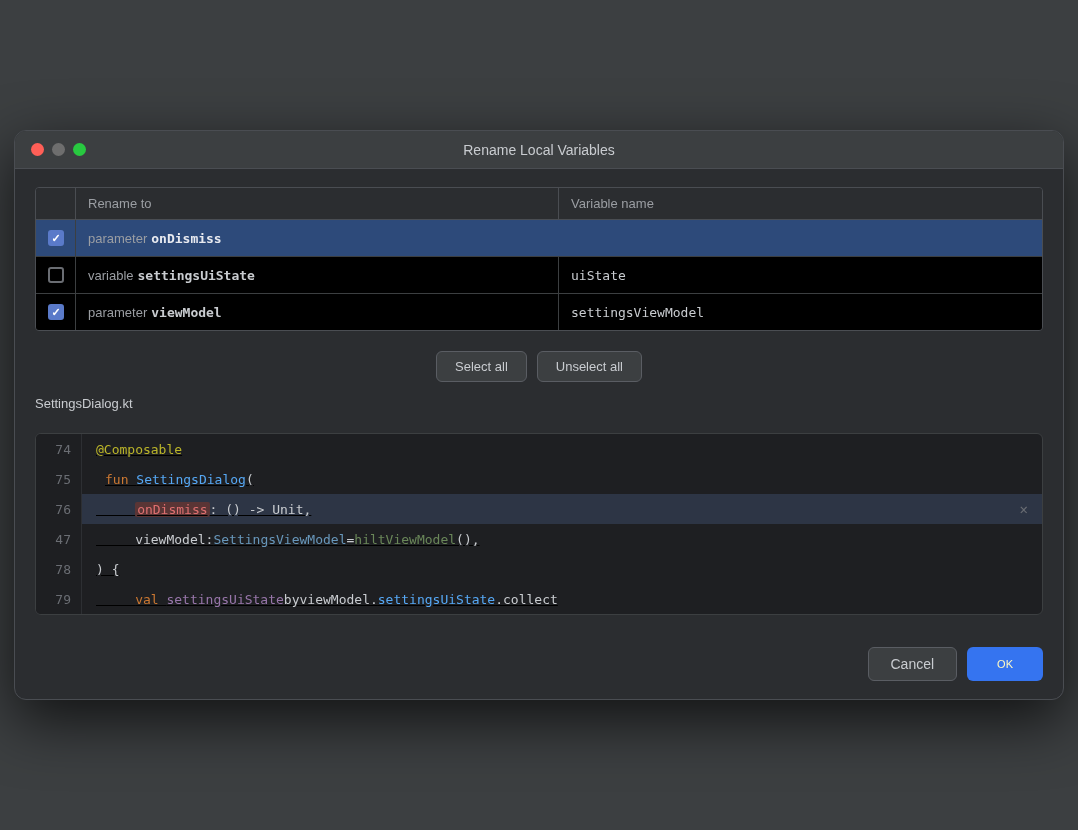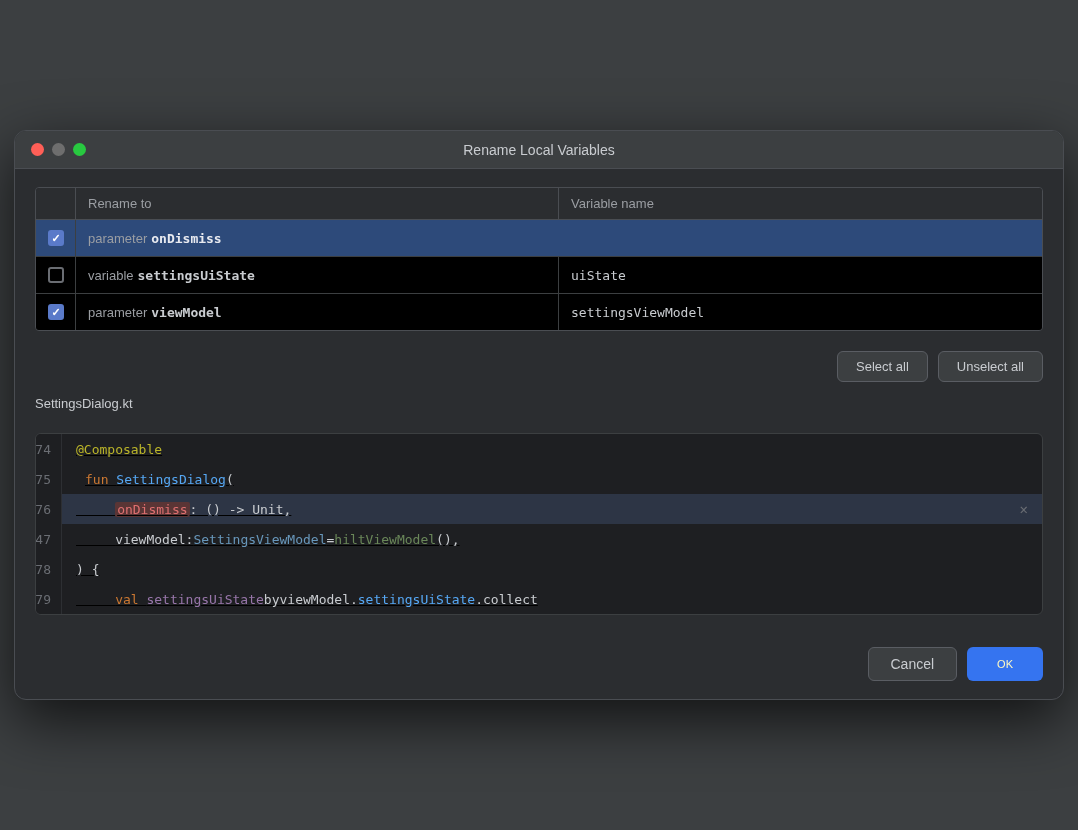--- a/index.html
+++ b/index.html
@@ -176,21 +176,21 @@
 
     .rename-value {
       font-family: 'SF Mono', Monaco, monospace;
       font-size: 13px;
       color: #c9ccd0;
     }
 
     
     .button-row {
       display: flex;
-      justify-content: flex-end;
+      justify-content: center;
       gap: 10px;
       padding: 6px 0 14px 0;
     }
 
     .btn {
       padding: 7px 18px;
       border-radius: 6px;
       font-size: 13px;
       cursor: pointer;
       border: 1px solid #5a5d63;
@@ -216,21 +216,21 @@
       display: flex;
       align-items: stretch;
       min-height: 30px;
     }
 
     .code-line.highlighted {
       background: #2d3545;
     }
 
     .line-number {
-      width: 26px;
+      width: 46px;
       padding: 6px 10px;
       text-align: right;
       color: #6a6d73;
       font-family: 'SF Mono', Monaco, monospace;
       font-size: 13px;
       background: #1e1f22;
       flex-shrink: 0;
       border-right: 1px solid #2d2f33;
       display: flex;
       align-items: center;

